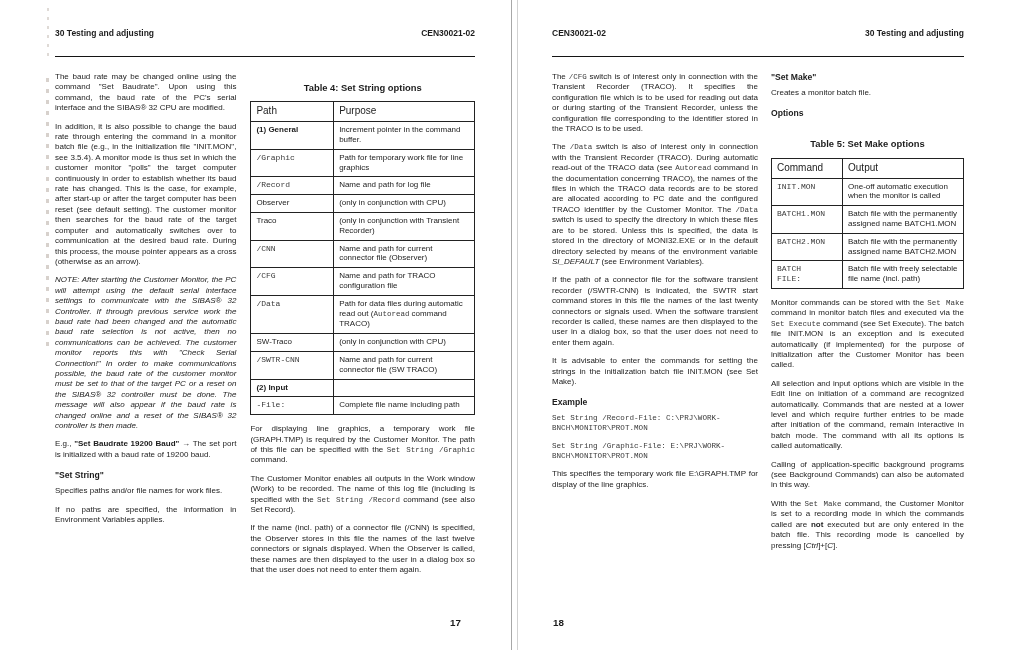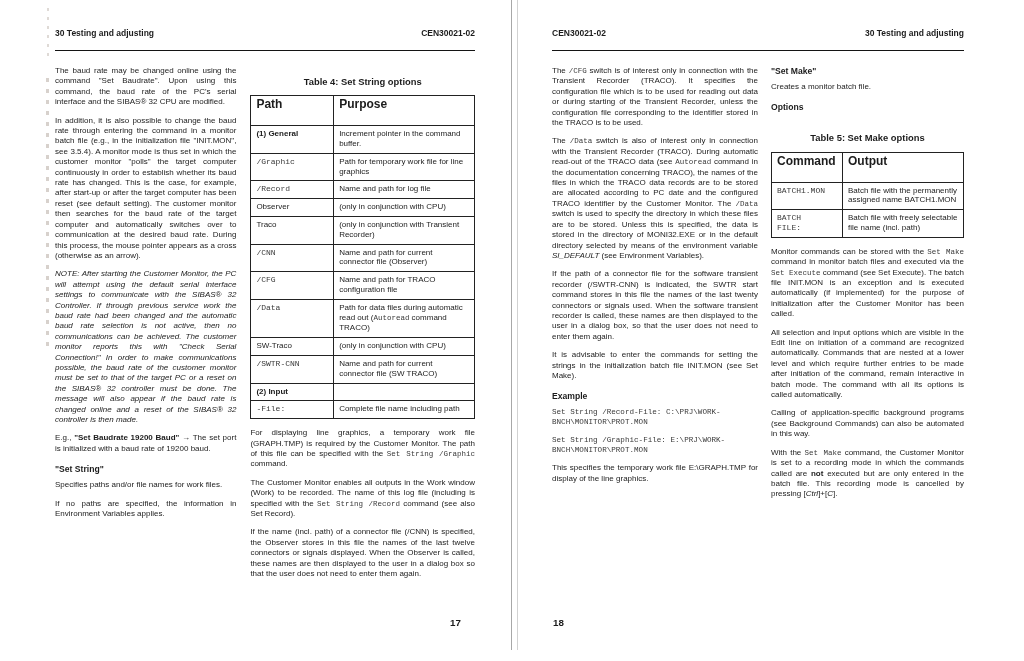--- a/index.html
+++ b/index.html
@@ -29,21 +29,21 @@
     opacity:.5;
   }
 
   .page { position:absolute; top:28px; height:620px; }
   .page-left  { left:55px;  width:420px; }
   .page-right { left:552px; width:412px; }
 
   .pg-header {
     display:flex; justify-content:space-between;
     font-weight:bold; font-size:8.5px; line-height:10px;
-    padding-bottom:12px; border-bottom:1.6px solid #141414;
+    padding-bottom:18px; border-bottom:1.6px solid #141414;
   }
 
   .cols { display:flex; margin-top:15px; }
   .page-left  .col-1 { width:193px; margin-right:14px; }
   .page-left  .col-2 { width:239px; }
   .page-right .col-1 { width:206px; margin-right:13px; }
   .page-right .col-2 { width:193px; }
 
   .col { font-size:8px; line-height:10.4px; text-align:justify; }
   .col p { margin-bottom:8px; }
@@ -62,21 +62,21 @@
   .tbl-title.t5 { margin-top:21px; }
 
   table.doc {
     width:100%; border-collapse:collapse; margin-bottom:9px;
     border:1.4px solid #222;
   }
   table.doc th, table.doc td {
     border:1px solid #222; padding:3px 5px 4px 5px;
     font-size:8px; line-height:9.8px; text-align:left; vertical-align:top;
   }
-  table.doc th { font-weight:bold; font-size:12px; padding-top:4px; padding-bottom:15px; }
+  table.doc th { font-weight:normal; font-size:10px; padding-top:4px; padding-bottom:5px; }
   table.doc .w1 { width:37%; }
   .c-bold { font-weight:bold; }
   .c-mono, .rich-m {
     font-family:"Liberation Mono","DejaVu Sans Mono",monospace;
     font-size:7.5px; color:#3a3a3a;
   }
   .pre { white-space:pre-line; }
   .rich-b { font-weight:bold; }
   .rich-i { font-style:italic; }
 
@@ -214,22 +214,30 @@
         <div class="tbl-title t5">Table 5: Set Make options</div>
         <table class="doc">
           <thead>
             <tr>
               <th class="w1">Command</th>
               <th>Output</th>
             </tr>
           </thead>
           <tbody>
             <tr>
+                <td class="c-mono pre">INIT.MON</td>
+                <td>One-off automatic execution when the monitor is called</td>
+              </tr>
+            <tr>
                 <td class="c-mono pre">BATCH1.MON</td>
                 <td>Batch file with the permanently assigned name BATCH1.MON</td>
+              </tr>
+            <tr>
+                <td class="c-mono pre">BATCH2.MON</td>
+                <td>Batch file with the permanently assigned name BATCH2.MON</td>
               </tr>
             <tr>
                 <td class="c-mono pre">BATCH
 FILE:</td>
                 <td>Batch file with freely selectable file name (incl. path)</td>
               </tr>
           </tbody>
         </table>
         <p><span>Monitor commands can be stored with the </span><span class="rich-m">Set Make</span><span> command in monitor batch files and executed via the </span><span class="rich-m">Set Execute</span><span> command (see Set Execute). The batch file INIT.MON is an exception and is executed automatically (if implemented) for the purpose of initialization after the Customer Monitor has been called.</span></p>
         <p>All selection and input options which are visible in the Edit line on initiation of a command are recognized automatically. Commands that are nested at a lower level and which require further entries to be made after initiation of the command, remain interactive in batch mode. The command with all its options is called automatically.</p>

